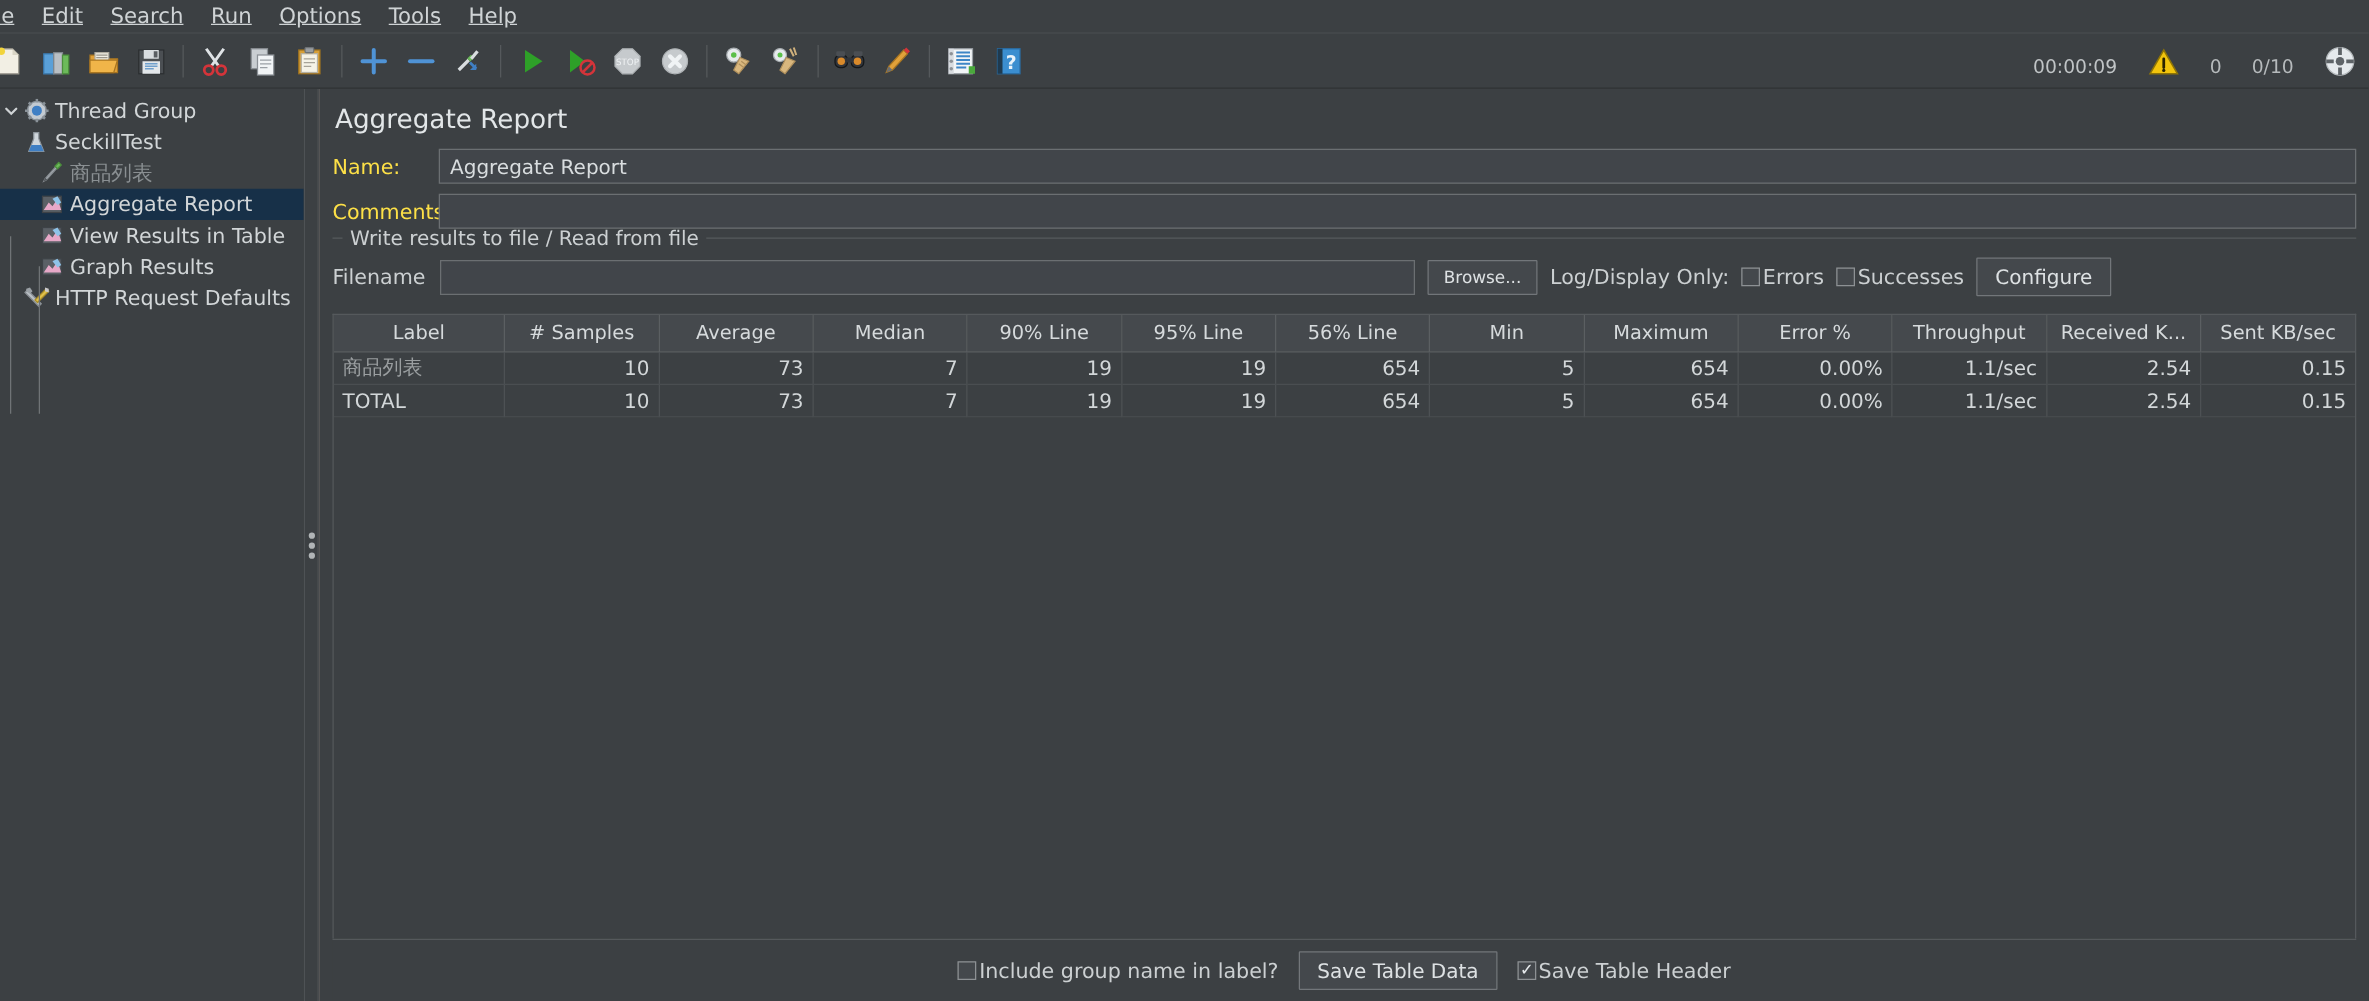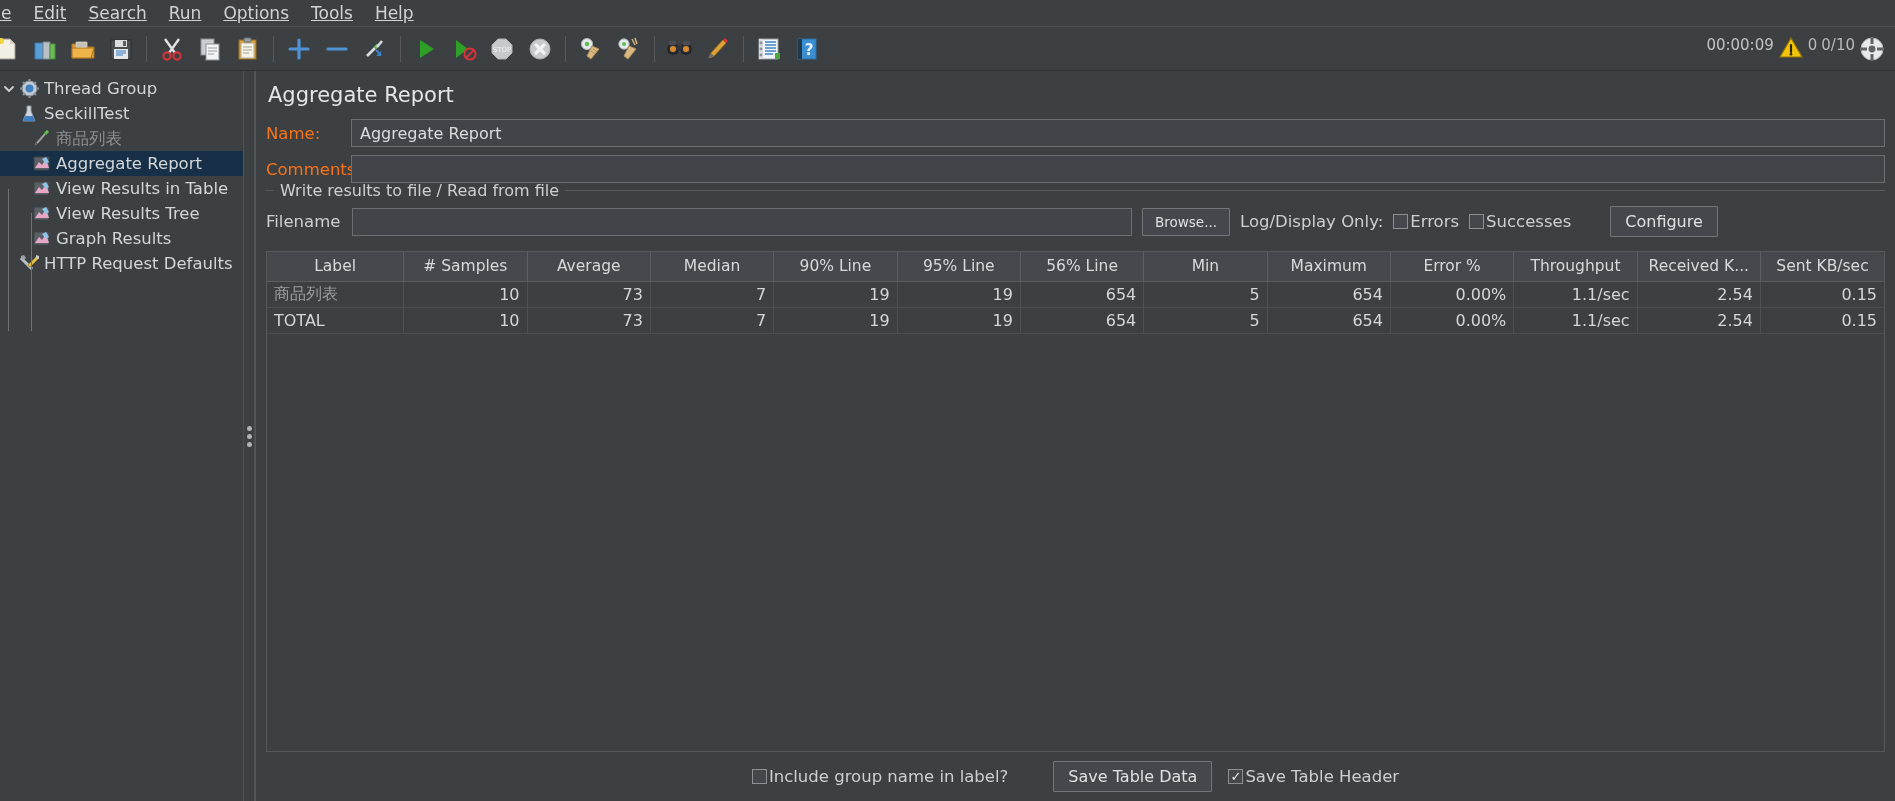--- a/index.html
+++ b/index.html
@@ -43,21 +43,21 @@
     display: flex; align-items: center; justify-content: center;
     cursor: default; flex: 0 0 auto;
   }
   .tb-btn:first-child { margin-left: -12px; }
   .tb-sep {
     width: 1px; height: 26px; background: #55595c;
     margin: 0 6px; flex: 0 0 auto;
   }
   .tb-spacer { flex: 1 1 auto; }
   .status-area {
-    display: flex; align-items: flex-start; gap: 4px;
+    display: flex; align-items: flex-end; gap: 24px;
     padding-right: 10px; font-size: 15px; color: #c0c4c6;
   }
   .status-area .num { color: #b6babc; font-size: 15px; }
 
   
   .main {
     flex: 1 1 auto; display: flex; min-height: 0;
     background: #3c4043;
   }
 
@@ -104,21 +104,21 @@
   }
   .panel-title {
     font-size: 21px; color: #e2e6e8;
     padding: 12px 0 12px 2px; font-weight: 400;
   }
   .form-row {
     display: flex; align-items: center;
     margin-bottom: 8px;
   }
   .form-label {
-    font-size: 16.5px; color: #f97316;
+    font-size: 16.5px; color: #fde047;
     width: 85px; flex: 0 0 auto;
   }
   .txtfield {
     flex: 1 1 auto; height: 28px;
     background: #41454a; border: 1px solid #6b6f72;
     color: #d9dddf; font-size: 16px;
     padding: 0 8px; line-height: 26px;
     font-family: "DejaVu Sans", "Liberation Sans", sans-serif;
     outline: none; min-width: 0;
   }
@@ -135,21 +135,21 @@
   .file-row { display: flex; align-items: center; gap: 10px; margin-top: -2px; padding-bottom: 4px;}
   .file-label { font-size: 16.5px; color: #ccd0d2; width: 76px; flex:0 0 auto; }
 
   .btn {
     background: #44484c; border: 1px solid #72767a;
     color: #dde1e3; font-size: 13.5px;
     padding: 5px 12px; cursor: default;
     font-family: "DejaVu Sans", "Liberation Sans", sans-serif;
     white-space: nowrap; border-radius: 1px;
   }
-  .btn.big { font-size: 16px; padding: 5px 14px; margin-left: 29px; }
+  .btn.big { font-size: 16px; padding: 5px 14px; }
   .logonly { font-size: 16.5px; color: #ccd0d2; white-space: nowrap; }
 
   .cbwrap { display: flex; align-items: center; gap: 2px; cursor: default; }
   .cbox {
     width: 15px; height: 15px; border: 1px solid #8d9194;
     background: #44484c; display:flex; align-items:center; justify-content:center;
     flex: 0 0 auto;
   }
   .cbox .tick { color:#e6eaec; font-size:13px; line-height:13px; }
   .cblabel { font-size: 16.5px; color: #ccd0d2; white-space: nowrap; }
@@ -472,30 +472,20 @@
       <div class="ticon">
         <svg width="19" height="19" viewBox="0 0 19 19">
           <rect x="2" y="3" width="15" height="13" fill="#5b6066" stroke="#3e4247"></rect>
           <path d="M3 14l4-6 3 3 4-6 3 9z" fill="#e7a8c8"></path>
           <path d="M10 5l4-2 3 5-3 2z" fill="#8ec3e8"></path>
         </svg>
       </div>
       <span class="tlabel">View Results in Table</span>
     </div>
 
-    <div class="tree-row" style="padding-left:30px;">
-      <div class="ticon">
-        <svg width="19" height="19" viewBox="0 0 19 19">
-          <rect x="2" y="3" width="15" height="13" fill="#5b6066" stroke="#3e4247"></rect>
-          <path d="M3 14l4-6 3 3 4-6 3 9z" fill="#e7a8c8"></path>
-          <path d="M10 5l4-2 3 5-3 2z" fill="#8ec3e8"></path>
-        </svg>
-      </div>
-      <span class="tlabel">View Results Tree</span>
-    </div>
 
     <div class="tree-row" style="padding-left:30px;">
       <div class="ticon">
         <svg width="19" height="19" viewBox="0 0 19 19">
           <rect x="2" y="3" width="15" height="13" fill="#5b6066" stroke="#3e4247"></rect>
           <path d="M3 14l4-6 3 3 4-6 3 9z" fill="#e7a8c8"></path>
           <path d="M10 5l4-2 3 5-3 2z" fill="#8ec3e8"></path>
         </svg>
       </div>
       <span class="tlabel">Graph Results</span>

